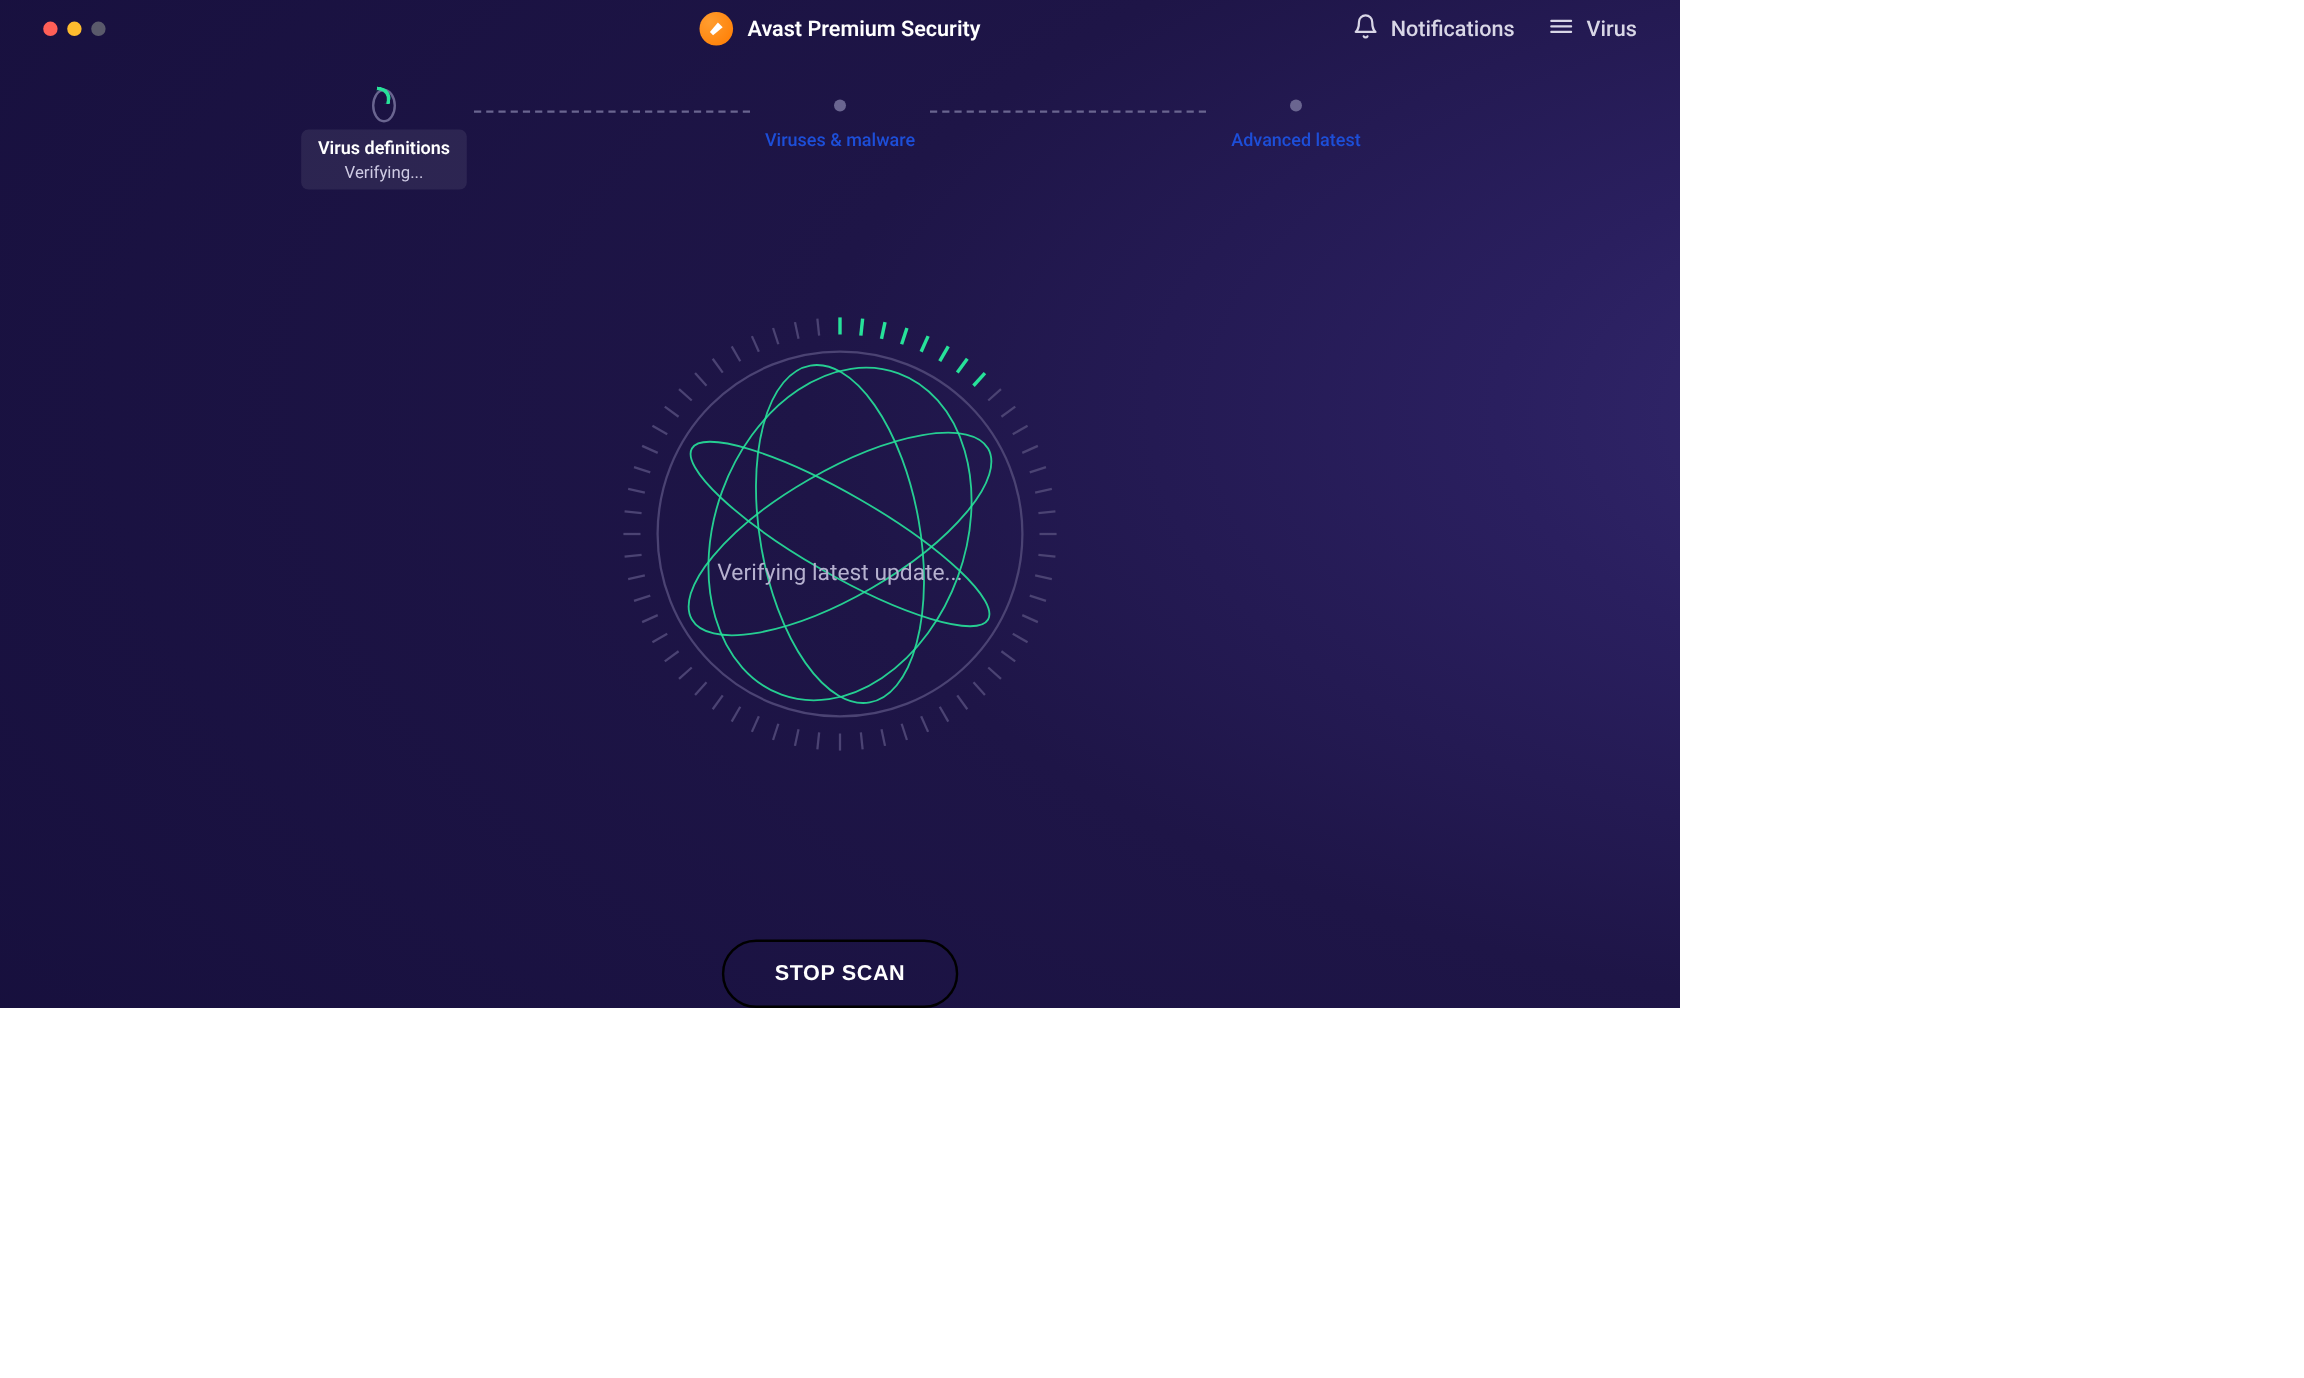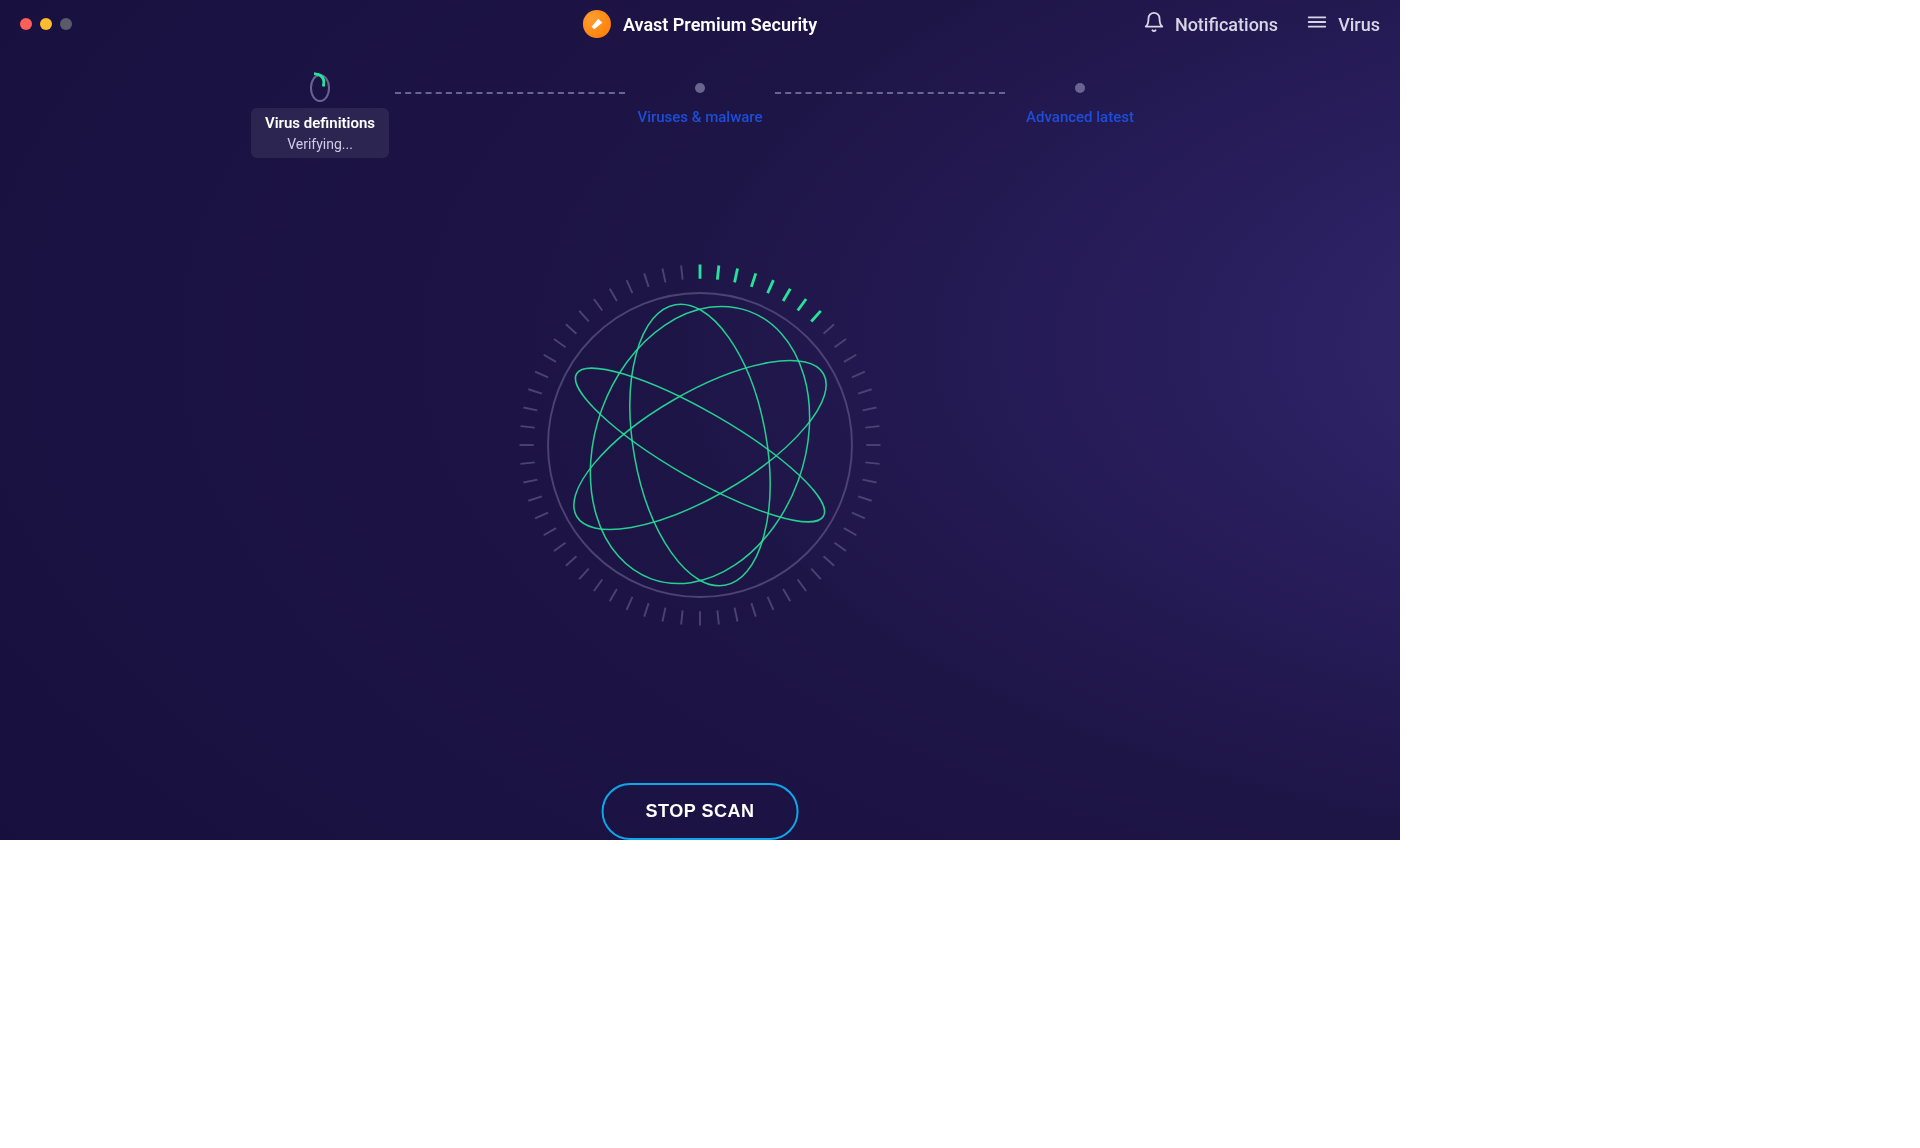--- a/index.html
+++ b/index.html
@@ -25,21 +25,21 @@
     width:1400px;
     height:840px;
     overflow:hidden;
   }
 
   
   .titlebar {
     display:flex;
     align-items:center;
     height:48px;
-    padding:0 20px;
+    padding:0 36px;
     position:relative;
   }
   .traffic-lights { display:flex; gap:8px; }
   .tl { width:12px; height:12px; border-radius:50%; }
   .tl.red    { background:#ff5f57; }
   .tl.yellow { background:#febc2e; }
   .tl.grey   { background:#5a5a6b; }
 
   .brand {
     position:absolute;
@@ -142,21 +142,21 @@
     margin-top:14px;
     font-size:19px; color:#b6b1cf;
   }
 
   
   .stop-btn {
     position:absolute;
     left:50%; bottom:0;
     transform:translateX(-50%);
     padding:16px 42px;
-    border:2px solid #0ea5e9;
+    border:2px solid #000000;
     border-radius:999px;
     font-size:18px; font-weight:800;
     letter-spacing:.5px;
     color:#fff;
     background:transparent;
     cursor:pointer;
   }
 </style>
 </head>
 <body>
@@ -301,17 +301,18 @@
           <line x1="181.7075189281605" y1="25.958668310552184" x2="180.1395919791457" y2="11.040839880028074" class="tick"></line>
         </g>
       <ellipse class="orbit" cx="200" cy="200" rx="110" ry="150" transform="rotate(20 200 200)"></ellipse>
       <ellipse class="orbit" cx="200" cy="200" rx="70" ry="150" transform="rotate(-10 200 200)"></ellipse>
       <ellipse class="orbit" cx="200" cy="200" rx="150" ry="55" transform="rotate(-30 200 200)"></ellipse>
       <ellipse class="orbit" cx="200" cy="200" rx="150" ry="35" transform="rotate(30 200 200)"></ellipse>
     </svg>
   </div>
 
   <div class="scan-text">
+    <div class="scan-sub">Verifying latest update...</div>
   </div>
 
   <button class="stop-btn">STOP SCAN</button>
 
 </div>
 
 </body></html>

